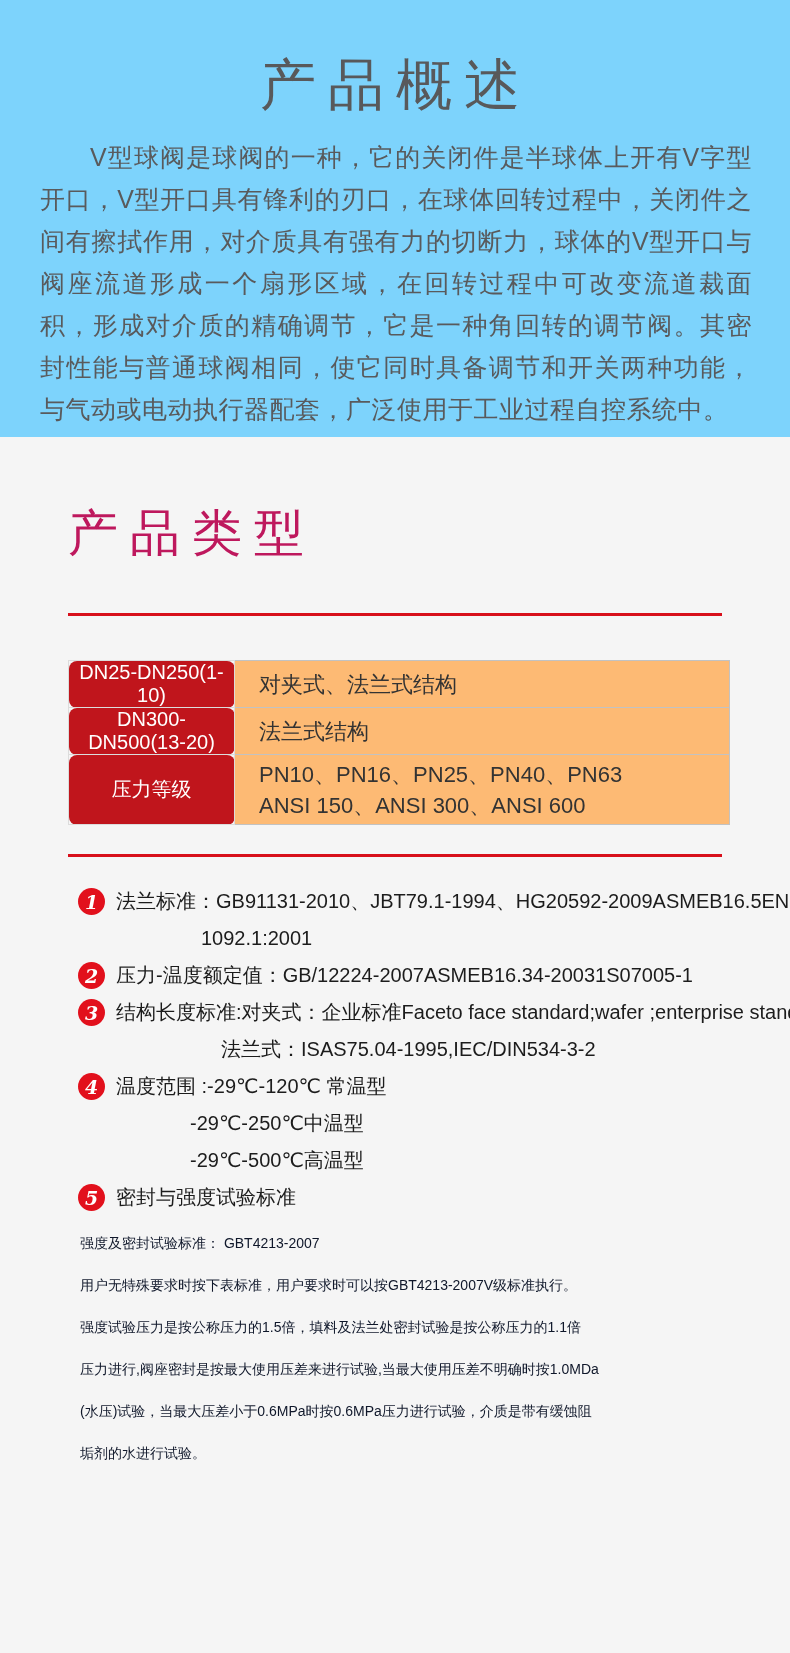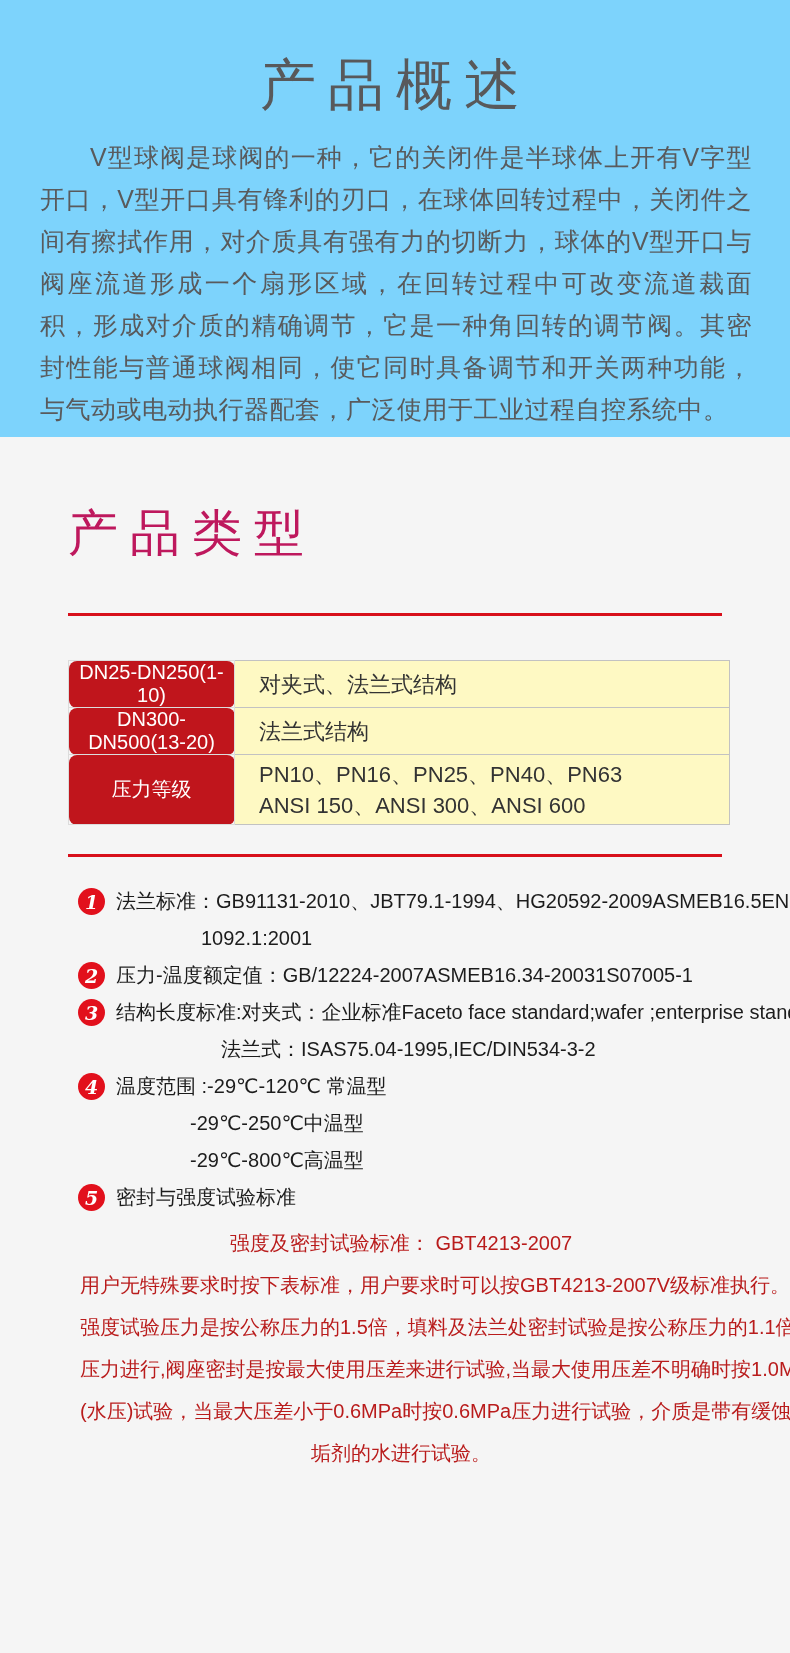--- a/index.html
+++ b/index.html
@@ -77,21 +77,21 @@
     width:165px;
     background:#c0151c;
     color:#ffffff;
     font-weight:400;
     font-size:20px;
     text-align:center;
     border-color:#dcdcdc;
     border-radius:8px;
   }
   table.spec td{
-    background:#fef9c3;
+    background:#fdba74;
     color:#333333;
     font-size:22px;
     text-align:left;
     padding-left:24px;
   }
   tr.r1{height:42px;}
   tr.r2{height:42px;}
   tr.r3{height:70px;padding-left:8px;}
   .cell-line{line-height:31px;}
 
@@ -121,25 +121,24 @@
     font-size:19px;
     margin-right:11px;
   }
   .ind-a{padding-left:133px;}
   .ind-b{padding-left:153px;}
   .ind-c{padding-left:122px;}
 
   .notes{margin-top:6px;}
   .note-line{
     padding-left:12px;
-    font-size:20px;
+    font-size:14px;
     line-height:42px;
-    color:#b91c1c;
+    color:#0f172a;
     white-space:nowrap;
-    text-align:center;
   }
 </style>
 </head>
 <body>
 
 <div class="page">
 
   <section class="overview">
     <h1>产品概述</h1>
     <p>V型球阀是球阀的一种，它的关闭件是半球体上开有V字型开口，V型开口具有锋利的刃口，在球体回转过程中，关闭件之间有擦拭作用，对介质具有强有力的切断力，球体的V型开口与阀座流道形成一个扇形区域，在回转过程中可改变流道裁面积，形成对介质的精确调节，它是一种角回转的调节阀。其密封性能与普通球阀相同，使它同时具备调节和开关两种功能，与气动或电动执行器配套，广泛使用于工业过程自控系统中。</p>
@@ -200,21 +199,21 @@
       </div>
 
       <div class="std-row with-badge">
         <span class="badge">4</span>
         <span class="std-text">温度范围 :-29℃-120℃  常温型</span>
       </div>
       <div class="std-row ind-c">
         <span class="std-text">-29℃-250℃中温型</span>
       </div>
       <div class="std-row ind-c">
-        <span class="std-text">-29℃-800℃高温型</span>
+        <span class="std-text">-29℃-500℃高温型</span>
       </div>
 
       <div class="std-row with-badge">
         <span class="badge">5</span>
         <span class="std-text">密封与强度试验标准</span>
       </div>
 
     </div>
 
     <div class="notes">

